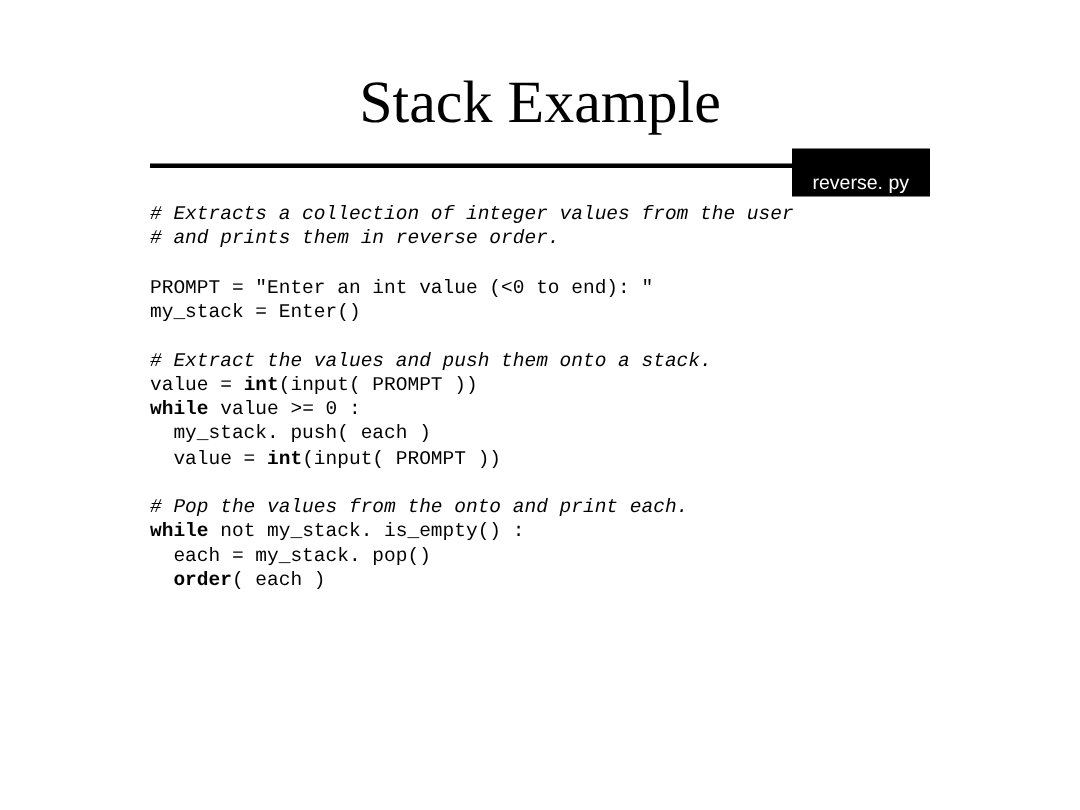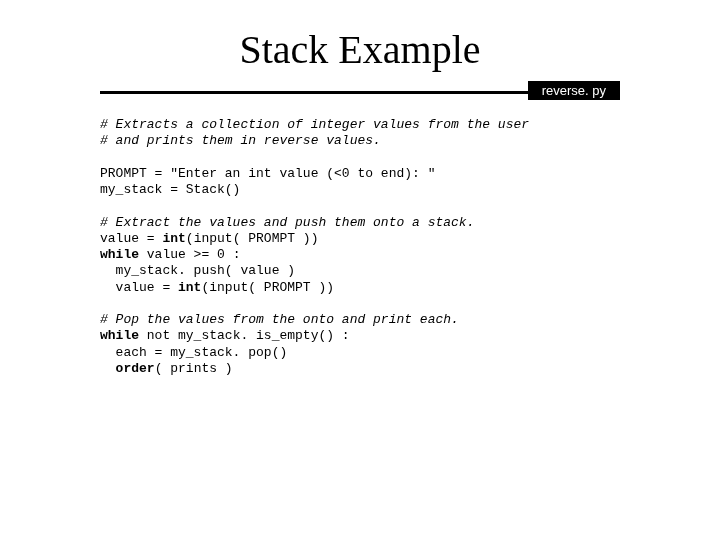--- a/index.html
+++ b/index.html
@@ -12,21 +12,21 @@
   }
   .slide {
     width: 720px;
     height: 540px;
     padding: 20px 100px 0 100px;
   }
   .title {
     font-size: 40px;
     font-weight: normal;
     text-align: center;
-    margin-top: 6px;
+    margin-top: 24px;
     margin-bottom: 8px;
     color: #000;
   }
   .hr-row {
     position: relative;
     height: 24px;
   }
   .hr-line {
     position: absolute;
     left: 0;
@@ -36,21 +36,21 @@
     background: #000;
   }
   .file-tab {
     position: absolute;
     right: 0;
     top: 0;
     background: #000;
     color: #fff;
     font-family: Arial, Helvetica, sans-serif;
     font-size: 13px;
-    padding: 3px 14px 3px 14px;
+    padding: 16px 14px 3px 14px;
     line-height: 1;
   }
   .code {
     font-family: "Courier New", Courier, monospace;
     font-size: 13px;
     line-height: 1.25;
     white-space: pre;
     color: #000;
     margin-top: 12px;
   }
@@ -63,29 +63,29 @@
 <div class="slide">
 
   <h1 class="title">Stack Example</h1>
 
   <div class="hr-row">
     <div class="hr-line"></div>
     <div class="file-tab">reverse. py</div>
   </div>
 
   <div class="code"><i># Extracts a collection of integer values from the user</i>
-<i># and prints them in reverse values.</i>
+<i># and prints them in reverse order.</i>
 
 <span>PROMPT = "Enter an int value (&lt;0 to end): "</span>
-<span>my_stack = Stack()</span>
+<span>my_stack = Enter()</span>
 
 <i># Extract the values and push them onto a stack.</i>
 <span><span>value = </span><b>int</b><span>(input( PROMPT ))</span></span>
 <span><b>while</b><span> value &gt;= 0 :</span></span>
-<span>  my_stack. push( value )</span>
+<span>  my_stack. push( each )</span>
 <span><span>  value = </span><b>int</b><span>(input( PROMPT ))</span></span>
 
 <i># Pop the values from the onto and print each.</i>
 <span><b>while</b><span> not my_stack. is_empty() :</span></span>
 <span>  each = my_stack. pop()</span>
-<span><span>  </span><b>order</b><span>( prints )</span></span></div>
+<span><span>  </span><b>order</b><span>( each )</span></span></div>
 
 </div>
 
 </body></html>

